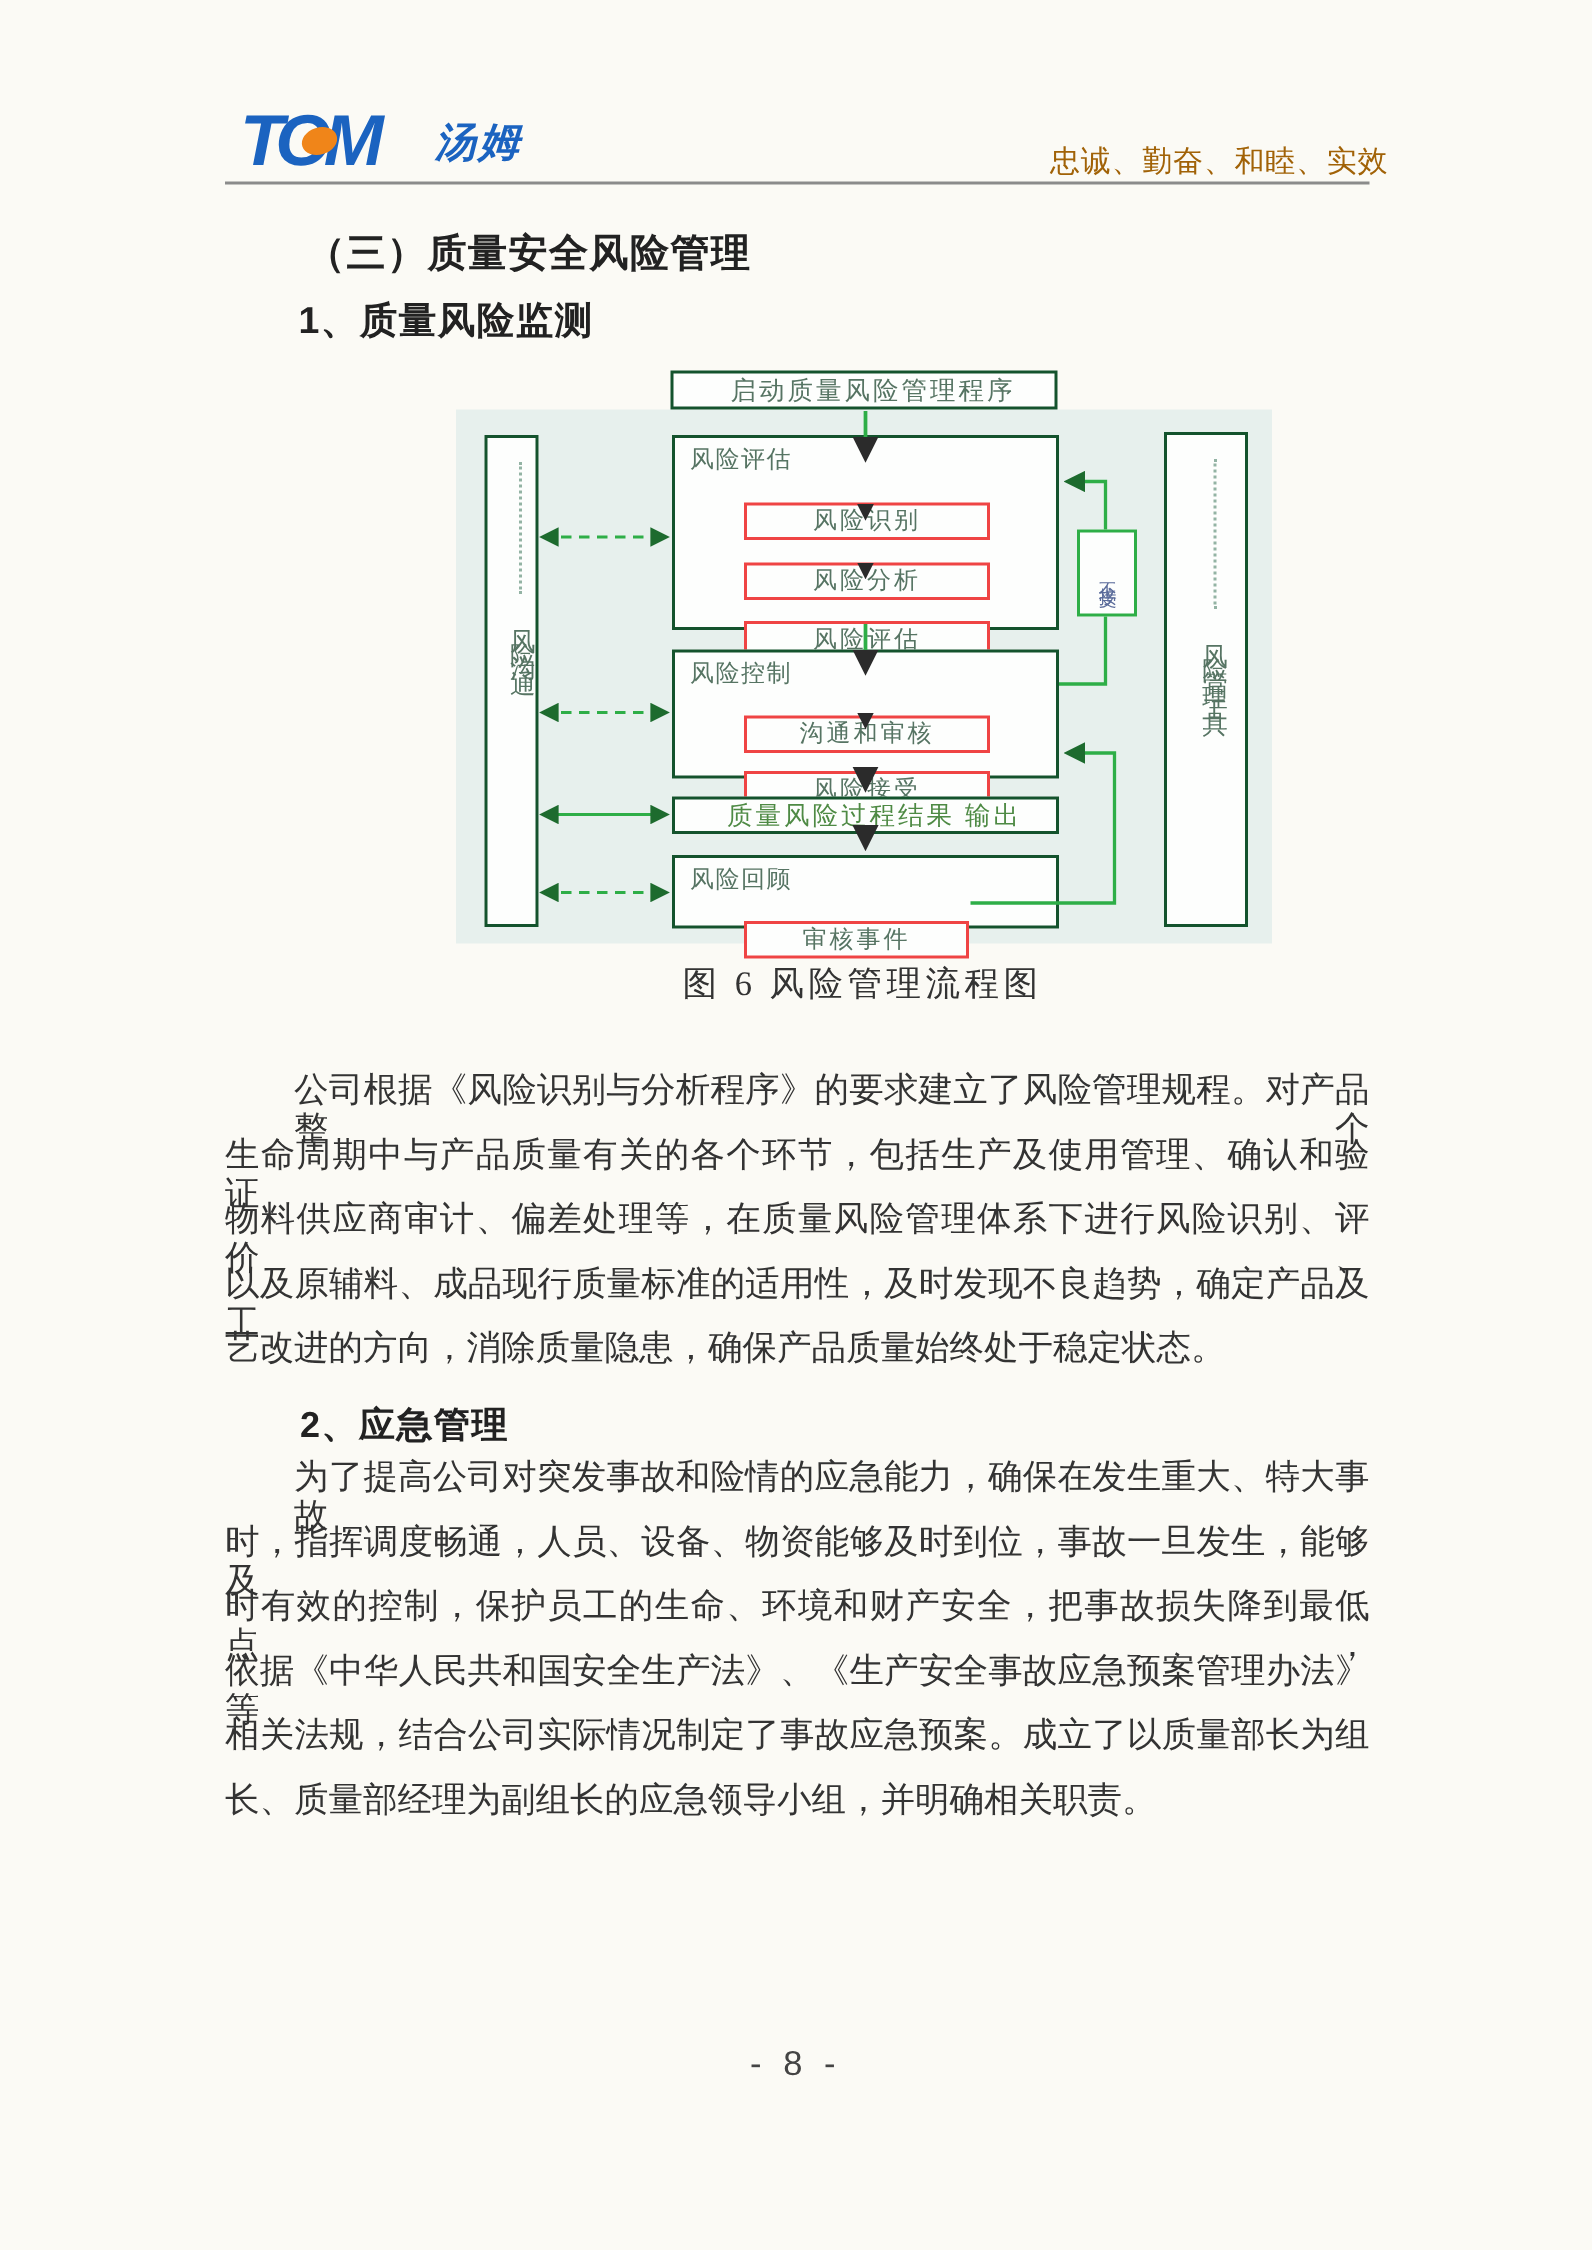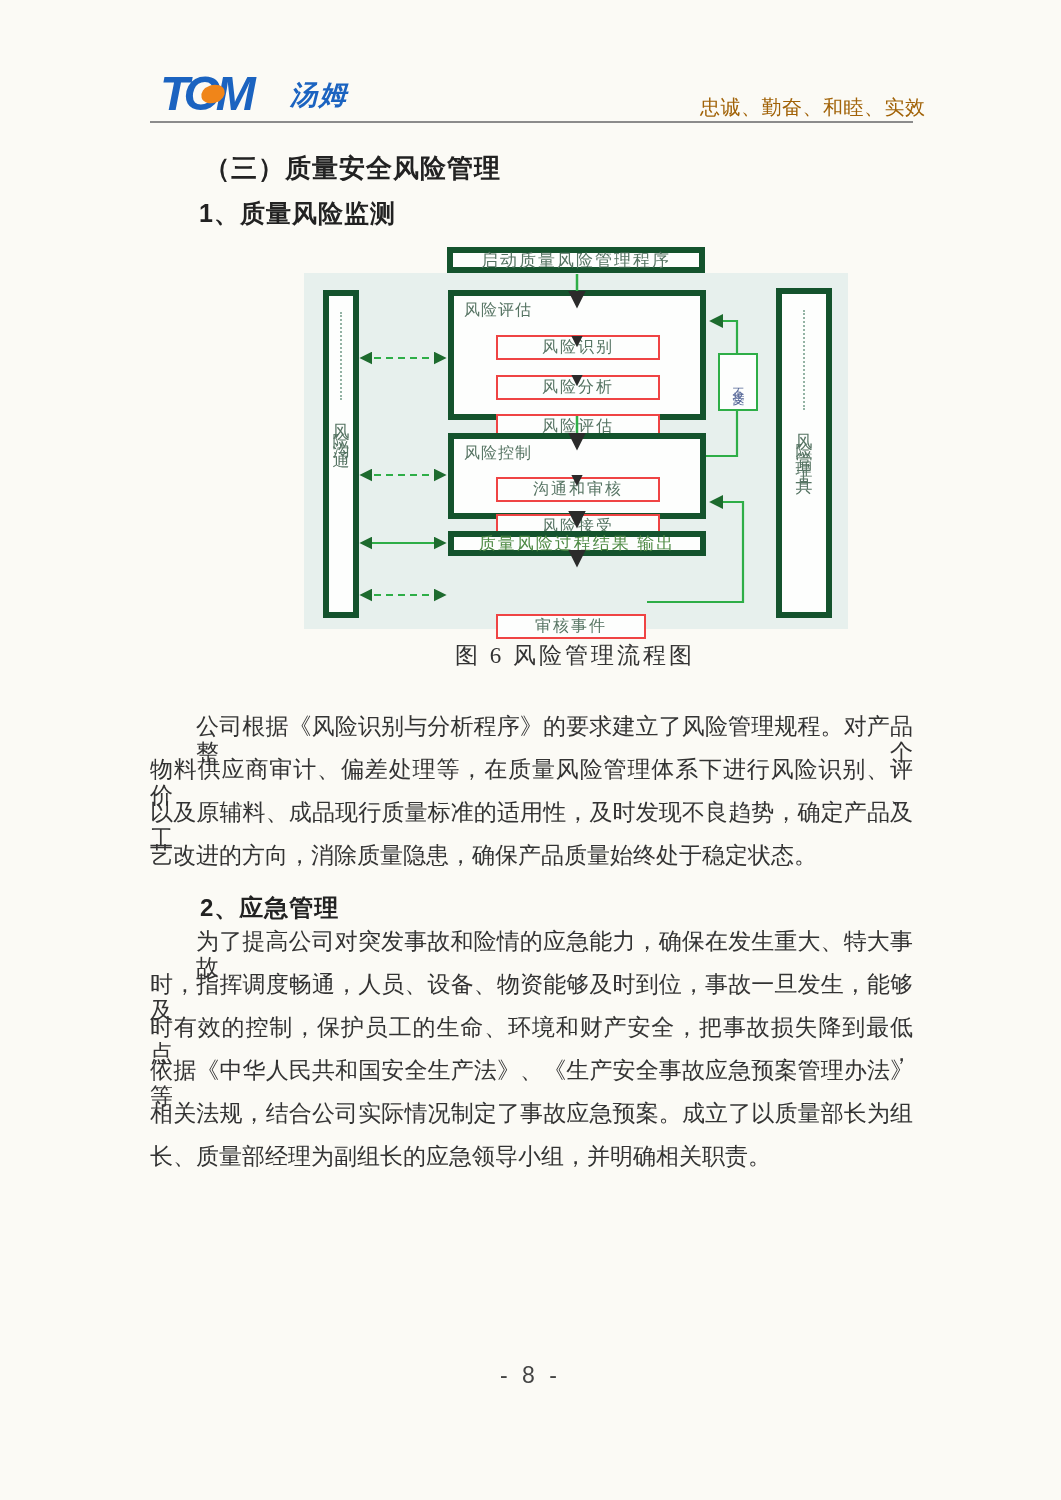--- a/index.html
+++ b/index.html
@@ -26,21 +26,21 @@
   .h-sub {
     position:absolute; left:199px; top:197px;
     font-family:"Liberation Sans","DejaVu Sans",sans-serif;
     font-size:25px; font-weight:bold; color:#222; letter-spacing:1px;
   }
   
   .diagram { position:absolute; left:290px; top:243px; width:570px; height:390px;
     font-family:"Liberation Sans","DejaVu Sans",sans-serif; }
   .dg-bg { position:absolute; left:14px; top:30px; width:544px; height:356px;
     background:#e7f0ed; z-index:1; }
-  .gbox { position:absolute; background:#fdfefd; border:6px solid #14532d; z-index:2; }
+  .gbox { position:absolute; background:#fdfefd; border:2px solid #14532d; z-index:2;padding-left:12px; }
   .gbox.center { display:flex; align-items:center; justify-content:center; }
   .ibox { position:absolute; background:#fdfefd; border:2px solid #ef4444; z-index:2;
     display:flex; align-items:center; justify-content:center;
     font-size:16px; color:#567463; letter-spacing:2px;margin-top:24px; }
   .blabel { position:absolute; left:10px; top:4px; font-size:16px; color:#567463; letter-spacing:1px; }
   .dg-text { font-size:17px; color:#567463; letter-spacing:2px; }
   .dg-out  { font-size:17px; color:#4e8a44; letter-spacing:2px; }
   .dots { width:0; height:88px; border-left:2px dotted #93b3a4; margin:16px auto 10px auto; }
   .vtext { writing-mode:vertical-rl; text-orientation:upright; margin:0 auto;
     font-size:17px; color:#567463; letter-spacing:9px; }
@@ -100,20 +100,23 @@
     <div class="gbox" style="left:158px;top:190px;width:258px;height:86px;">
       <span class="blabel">风险控制</span>
     </div>
     <div class="ibox" style="left:206px;top:210px;width:164px;height:25px;">沟通和审核</div>
     <div class="ibox" style="left:206px;top:247px;width:164px;height:25px;">风险接受</div>
 
     <div class="gbox center" style="left:158px;top:288px;width:258px;height:25px;">
       <span class="dg-out">质量风险过程结果 输出</span>
     </div>
 
+    <div class="gbox" style="left:158px;top:327px;width:258px;height:49px;">
+      <span class="blabel">风险回顾</span>
+    </div>
     <div class="ibox" style="left:206px;top:347px;width:150px;height:25px;">审核事件</div>
 
     <div class="gbox" style="left:33px;top:47px;width:36px;height:328px;">
       <div class="dots"></div>
       <div class="vtext">风险沟通</div>
     </div>
     <div class="gbox" style="left:486px;top:45px;width:56px;height:330px;">
       <div class="dots" style="height:100px;"></div>
       <div class="vtext">风险管理工具</div>
     </div>
@@ -148,20 +151,21 @@
 
     <div class="smallbox">
       <span class="vtext">不接受</span>
     </div>
   </div>
 
   <div class="caption">图 6  风险管理流程图</div>
 
   <div class="bodytext">
     <div class="ln jl indent">公司根据《风险识别与分析程序》的要求建立了风险管理规程。对产品整个</div>
+    <div class="ln jl">生命周期中与产品质量有关的各个环节，包括生产及使用管理、确认和验证、</div>
     <div class="ln jl">物料供应商审计、偏差处理等，在质量风险管理体系下进行风险识别、评价、</div>
     <div class="ln jl">以及原辅料、成品现行质量标准的适用性，及时发现不良趋势，确定产品及工</div>
     <div class="ln">艺改进的方向，消除质量隐患，确保产品质量始终处于稳定状态。</div>
     <div class="h2row">2、应急管理</div>
     <div class="ln jl indent">为了提高公司对突发事故和险情的应急能力，确保在发生重大、特大事故</div>
     <div class="ln jl">时，指挥调度畅通，人员、设备、物资能够及时到位，事故一旦发生，能够及</div>
     <div class="ln jl">时有效的控制，保护员工的生命、环境和财产安全，把事故损失降到最低点，</div>
     <div class="ln jl">依据《中华人民共和国安全生产法》、《生产安全事故应急预案管理办法》等</div>
     <div class="ln jl">相关法规，结合公司实际情况制定了事故应急预案。成立了以质量部长为组</div>
     <div class="ln">长、质量部经理为副组长的应急领导小组，并明确相关职责。</div>

